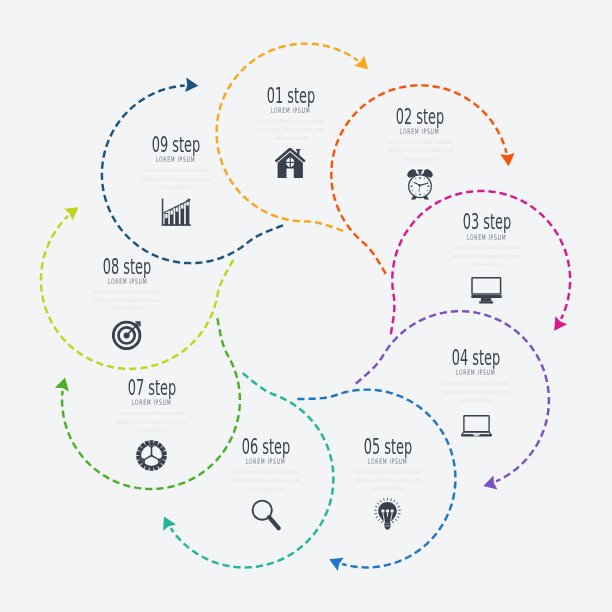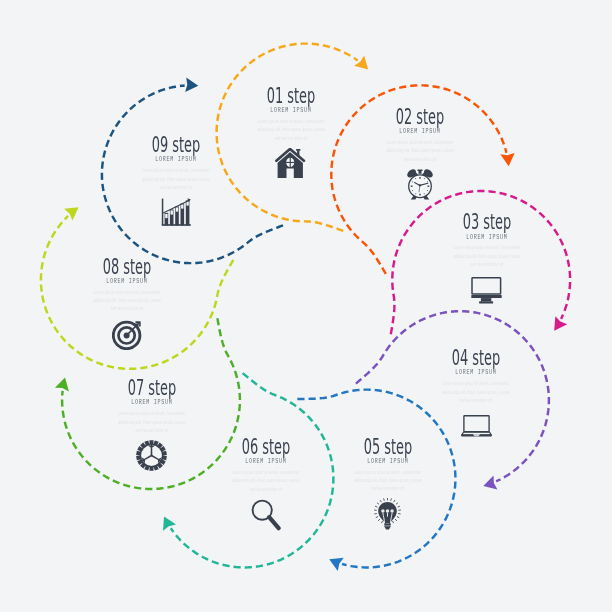--- a/index.html
+++ b/index.html
@@ -5,21 +5,21 @@
 <style>
   html,body{margin:0;padding:0;background:#f2f4f5;}
   body{width:612px;height:612px;overflow:hidden;
        font-family:"DejaVu Sans Condensed","DejaVu Sans",sans-serif;}
   #stage{position:relative;width:612px;height:516px;background:#f2f4f5;}
   svg.layer{position:absolute;left:0;top:0;width:612px;height:612px;}
   .step{position:absolute;text-align:center;width:200px;left:0;top:0;}
   .step > div{position:absolute;left:0;width:200px;text-align:center;}
   .step .num{font-size:21.3px;color:#3a4250;line-height:1;top:0;}
   .step .num i{display:inline-block;transform:scaleX(0.675);transform-origin:center;font-style:normal;}
-  .step .sub{font-size:7.55px;color:#6e757e;line-height:1;top:22.3px;font-family:Liberation Mono, monospace;}
+  .step .sub{font-size:7.55px;color:#6e757e;line-height:1;top:22.3px;}
   .step .sub i{display:inline-block;transform:scaleX(0.665);transform-origin:center;font-style:normal;letter-spacing:1.1px;}
   .step .body{font-size:4.9px;color:#e0e3e6;line-height:8.4px;top:32.0px;}
   .step .body i{display:inline-block;transform:scaleX(0.75);transform-origin:top center;font-style:normal;width:94px;}
   .step .icon{display:flex;justify-content:center;align-items:center;top:62.8px;height:32px;}
 </style>
 </head>
 <body>
 
 <div id="stage">
   <svg class="layer" id="paths" viewBox="0 0 612 612">

